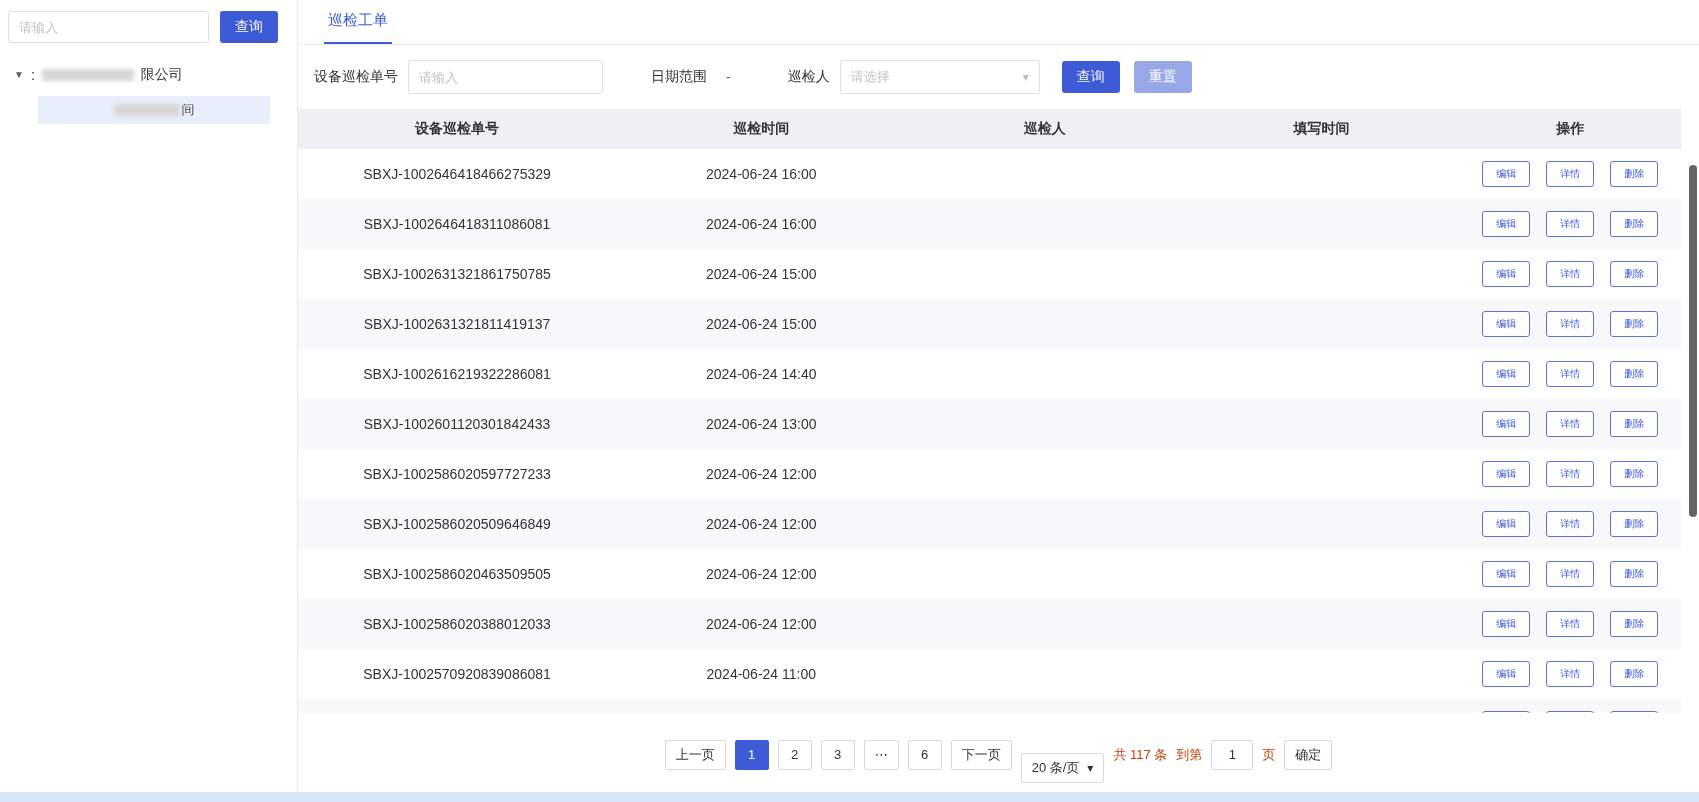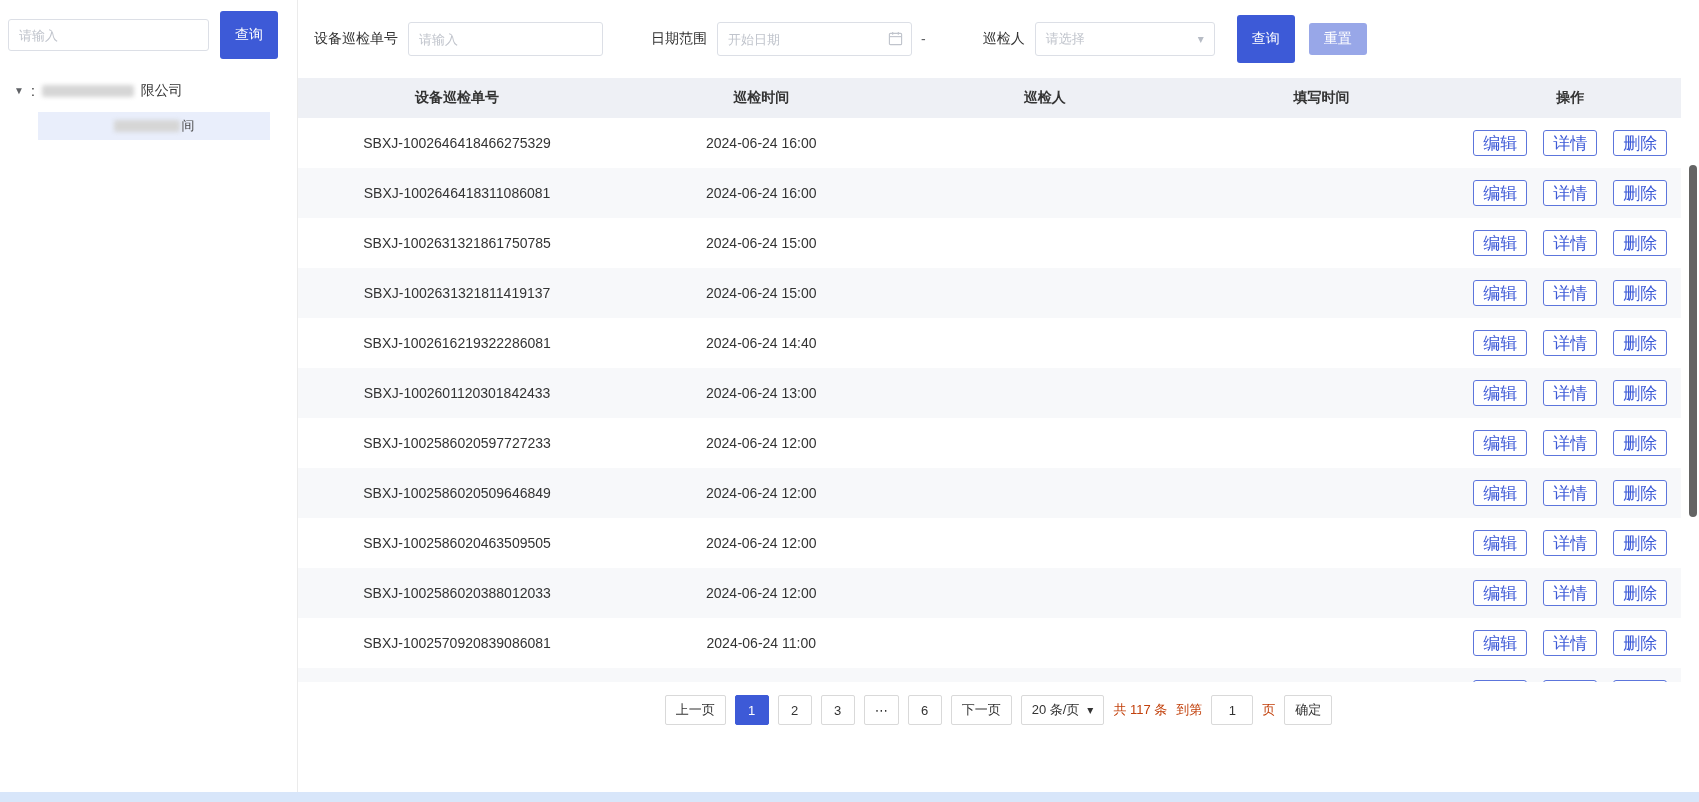--- a/index.html
+++ b/index.html
@@ -14,21 +14,21 @@
   .sidebar { flex: 0 0 298px; width: 298px; border-right: 1px solid #ebebeb; padding: 11px 8px; }
   .sidebar-search { display: flex; align-items: center; gap: 11px; }
   .sidebar-search input {
     width: 201px; height: 32px; border: 1px solid #dcdfe6; border-radius: 3px;
     padding: 0 10px; font-size: 13px; color: #333; outline: none;
     font-family: inherit;
   }
   input::placeholder { color: #c0c4cc; }
   .btn-primary {
     background: #3d5ad7; color: #fff; border: none; border-radius: 3px;
-    height: 48px; padding: 0 15px; font-size: 14px; cursor: pointer; font-family: inherit;
+    height: 32px; padding: 0 15px; font-size: 14px; cursor: pointer; font-family: inherit;
   }
   .tree { margin-top: 20px; }
   .tree-root { display: flex; align-items: center; gap: 7px; padding-left: 6px; height: 24px; font-size: 14px; color: #333; }
   .caret { font-size: 10px; color: #606266; line-height: 1; }
   .redacted { display: inline-block; background: #d6d6d6; filter: blur(2px); height: 12px; border-radius: 2px; }
   .tree-child {
     margin: 9px 0 0 30px; width: 232px; height: 28px; background: #e9eefb;
     display: flex; align-items: center; justify-content: center; gap: 2px;
     font-size: 13px; color: #444; cursor: pointer;
   }
@@ -45,21 +45,21 @@
   .gap-lg { margin-left: 48px; justify-content: space-between; }
   .f-input {
     height: 34px; border: 1px solid #dcdfe6; border-radius: 3px; padding: 0 10px;
     font-size: 13px; color: #333; outline: none; width: 195px; font-family: inherit; background: #fff;
   }
   .date-wrap { position: relative; }
   .date-wrap .f-input { padding-right: 32px; }
   .date-icon { position: absolute; right: 9px; top: 9px; pointer-events: none; }
   .date-sep { margin: 0 9px; color: #606266; }
   .f-select {
-    width: 180px; height: 34px; border: 1px solid #dcdfe6; border-radius: 3px;
+    width: 200px; height: 34px; border: 1px solid #dcdfe6; border-radius: 3px;
     display: flex; align-items: center; justify-content: space-between;
     padding: 0 10px; font-size: 13px; background: #fff; cursor: pointer;
   }
   .f-select .ph { color: #c0c4cc; }
   .sel-caret { color: #b7bcc5; font-size: 12px; line-height: 1; }
   .btn-reset {
     background: #98a7e8; color: #fff; border: none; border-radius: 3px;
     height: 32px; padding: 0 15px; font-size: 14px; cursor: pointer; margin-left: 14px; font-family: inherit;
   }
   .filter-actions { margin-left: 22px; display: flex; align-items: center; }
@@ -68,33 +68,33 @@
   .table { margin-right: 18px; }
   .thead { display: flex; align-items: center; background: #eef0f5; height: 40px; font-weight: bold; color: #333; }
   .th, .td { text-align: center; overflow: hidden; white-space: nowrap; }
   .c1 { flex: 0 0 23%; } .c2 { flex: 0 0 21%; } .c3 { flex: 0 0 20%; } .c4 { flex: 0 0 20%; } .c5 { flex: 0 0 16%; }
   .tbody { height: 564px; overflow: hidden; }
   .trow { display: flex; align-items: center; height: 50px; background: #fff; }
   .trow.alt { background: #f7f8fa; }
   .actions { display: flex; gap: 16px; justify-content: center; align-items: center; }
   .act-btn {
     min-width: 48px; height: 26px; border: 1px solid #5c75dc; color: #3d5ad7;
-    background: #fff; border-radius: 3px; font-size: 17px; cursor: pointer;
+    background: #fff; border-radius: 3px; font-size: 10px; cursor: pointer;
     padding: 0 9px; font-family: inherit; line-height: 1;
   }
 
   
   .pagination { display: flex; align-items: center; justify-content: center; gap: 9px; margin-top: 13px; }
   .pg-box {
     min-width: 34px; height: 30px; border: 1px solid #d9d9d9; border-radius: 2px;
     display: flex; align-items: center; justify-content: center; font-size: 13px;
     color: #333; padding: 8px 10px; background: #fff; cursor: pointer; white-space: nowrap;
   }
   .pg-page.active { background: #3d5ad7; color: #fff; border-color: #3d5ad7; }
-  .pg-size { gap: 8px; }
+  .pg-size { gap: 8px; margin-top: 27px; }
   .pg-info { color: #c2410c; font-size: 13px; white-space: nowrap; }
   .goto-input {
     width: 42px; height: 30px; border: 1px solid #d9d9d9; border-radius: 2px;
     text-align: center; font-size: 13px; color: #333; outline: none; font-family: inherit;
   }
 
   
   .scroll-thumb { position: absolute; right: 2px; top: 165px; width: 8px; height: 352px; background: #646464; border-radius: 4px; }
   .bottom-strip { position: absolute; left: 0; bottom: 0; width: 1699px; height: 10px; background: #d8e6fa; }
 </style>
@@ -117,40 +117,32 @@
       </div>
       <div class="tree-child">
         <span class="redacted" style="width:66px"></span>
         <span>间</span>
       </div>
     </div>
   </aside>
 
   <main class="main">
 
+    <div class="tabbar">
+      <div class="tab">巡检工单</div>
+    </div>
 
     <div class="filterbar">
       <div class="f-group">
         <span class="f-label">设备巡检单号</span>
         <input type="text" class="f-input" placeholder="请输入" style="">
       </div>
 
       <div class="f-group gap-lg">
         <span class="f-label">日期范围</span>
-        <span class="date-wrap">
-          <input type="text" class="f-input" placeholder="开始日期" style="">
-          <span class="date-icon">
-            <svg width="15" height="15" viewBox="0 0 16 16" fill="none" stroke="#c0c4cc" stroke-width="1.2">
-              <rect x="1.5" y="2.5" width="13" height="12" rx="1"></rect>
-              <line x1="1.5" y1="6" x2="14.5" y2="6"></line>
-              <line x1="5" y1="1" x2="5" y2="4"></line>
-              <line x1="11" y1="1" x2="11" y2="4"></line>
-            </svg>
-          </span>
-        </span>
         <span class="date-sep">-</span>
       </div>
 
       <div class="f-group gap-lg">
         <span class="f-label">巡检人</span>
         <div class="f-select">
           <span class="ph">请选择</span>
           <span class="sel-caret">▾</span>
         </div>
       </div>

